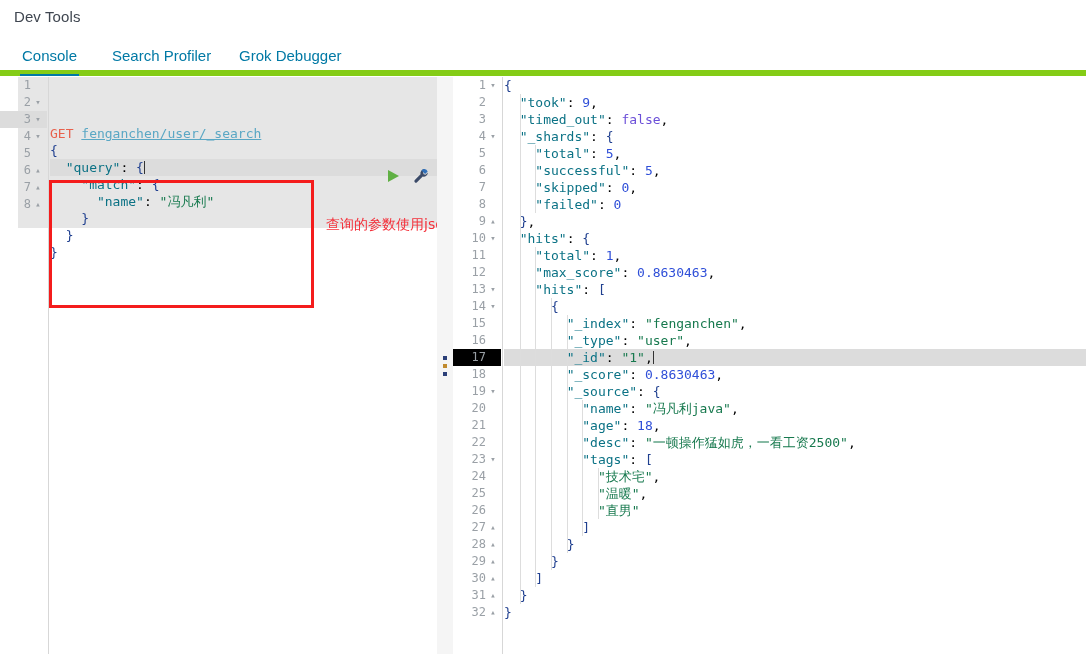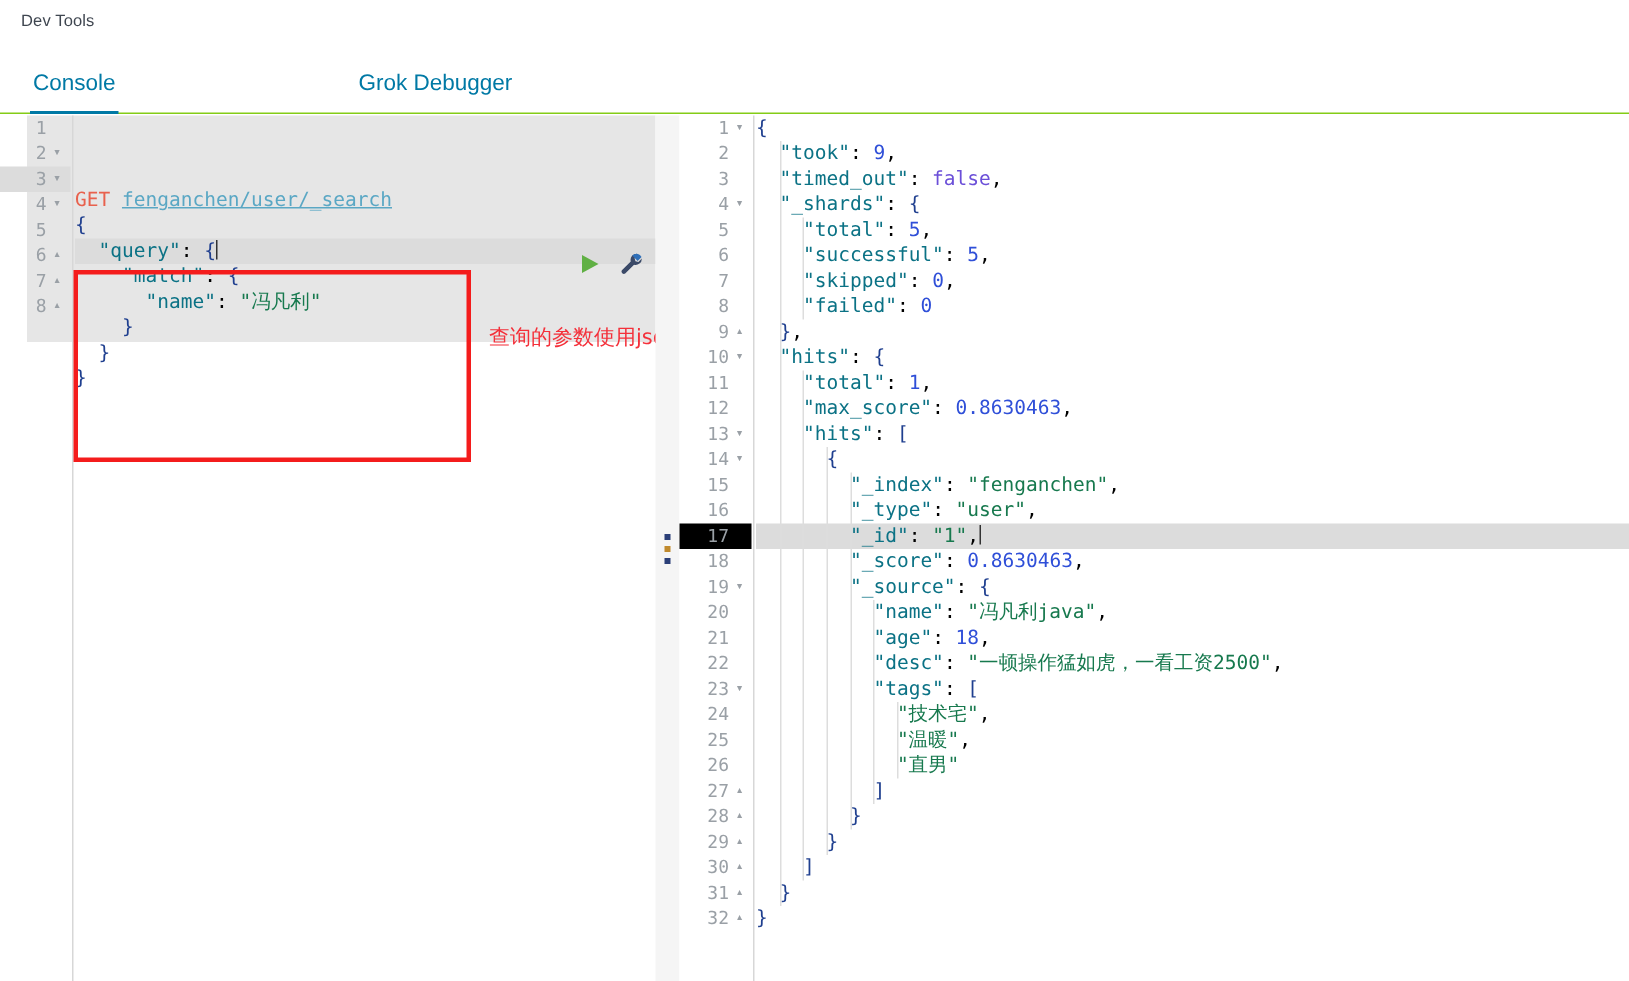--- a/index.html
+++ b/index.html
@@ -15,31 +15,31 @@
     position: relative;
     width: 1086px;
     height: 654px;
     background: #ffffff;
   }
 
   
   .app-title {
     position: absolute;
     left: 14px; top: 8px;
-    font-size: 11px;
+    font-size: 15px;
     color: #3f4650;
     letter-spacing: .1px;
   }
 
   .tabbar {
     position: absolute;
     left: 0; top: 40px;
     width: 1086px;
     height: 36px;
-    border-bottom: 1px solid #84cc16;
+    border-bottom: 6px solid #84cc16;
   }
   .tab {
     position: absolute;
     top: 0;
     height: 36px;
     line-height: 32px;
     font-size: 15px;
     color: #0079a5;
     padding: 0 2px;
     cursor: pointer;
@@ -255,20 +255,21 @@
 </style>
 </head>
 <body>
 
 <div id="app">
 
   <div class="app-title">Dev Tools</div>
 
   <div class="tabbar">
     <div class="tab tab-0 active">Console</div>
+    <div class="tab tab-1">Search Profiler</div>
     <div class="tab tab-2">Grok Debugger</div>
   </div>
 
   <div class="workspace">
 
     <div class="req-panel">
       <div class="req-bg"></div>
       <div class="req-vline"></div>
       <div class="req-gutter gutter" id="req-gutter"><div class="gline">1</div><div class="gline">2<span class="fold">▾</span></div><div class="gline hl">3<span class="fold">▾</span></div><div class="gline">4<span class="fold">▾</span></div><div class="gline">5</div><div class="gline">6<span class="fold">▴</span></div><div class="gline">7<span class="fold">▴</span></div><div class="gline">8<span class="fold">▴</span></div></div>
       <div class="req-code code" id="req-code"><div class="cline"><span class="tok-method">GET</span> <span class="tok-url">fenganchen/user/_search</span></div><div class="cline"><span class="tok-brace">{</span></div><div class="cline hl">  <span class="tok-key">"query"</span>: <span class="tok-brace">{</span><span class="caret"></span></div><div class="cline">    <span class="tok-key">"match"</span>: <span class="tok-brace">{</span></div><div class="cline">      <span class="tok-key">"name"</span>: <span class="tok-str">"冯凡利"</span></div><div class="cline">    <span class="tok-brace">}</span></div><div class="cline">  <span class="tok-brace">}</span></div><div class="cline"><span class="tok-brace">}</span></div></div>

